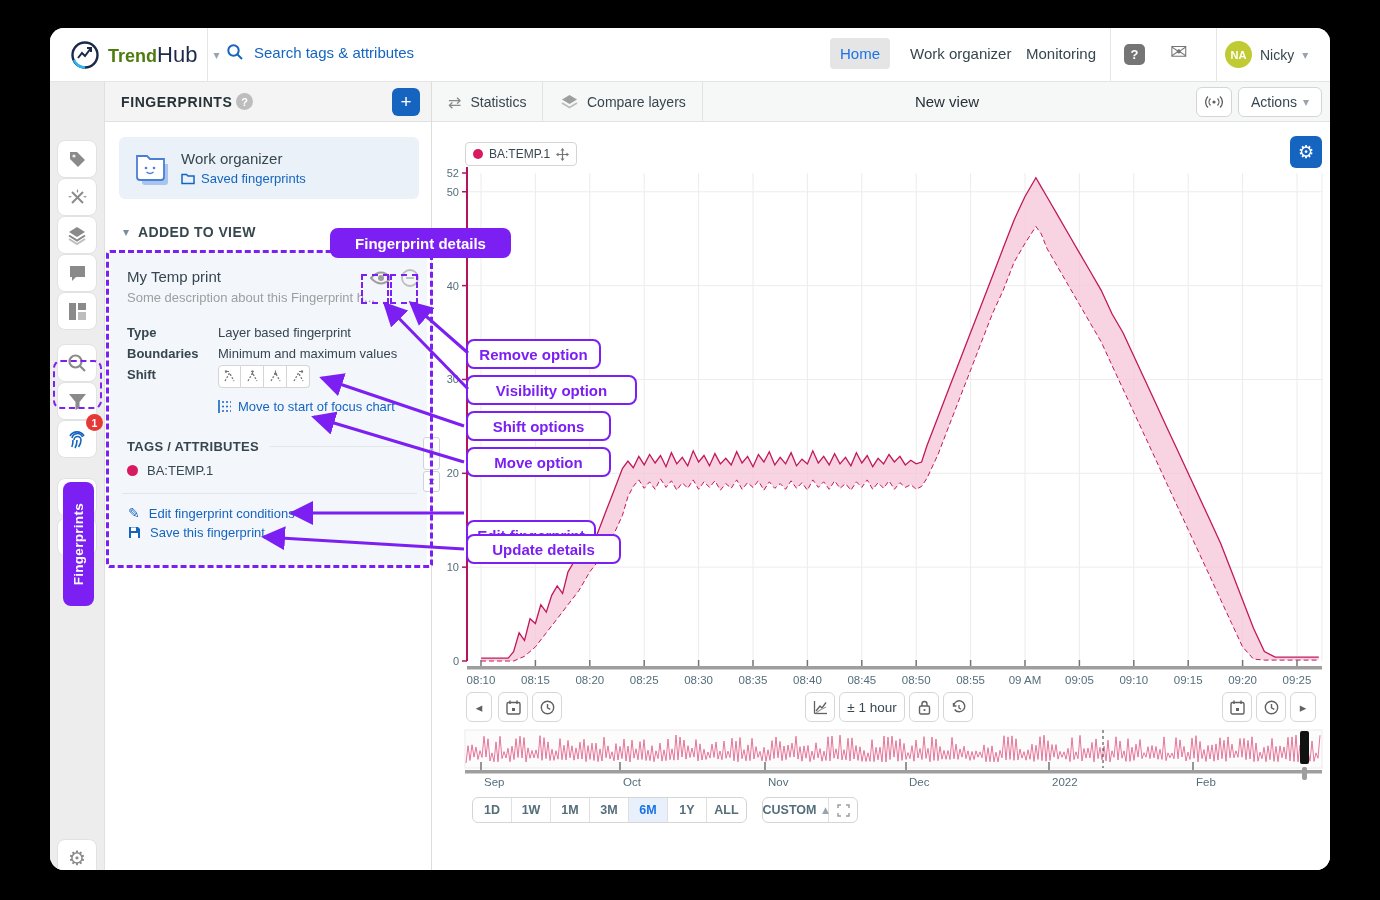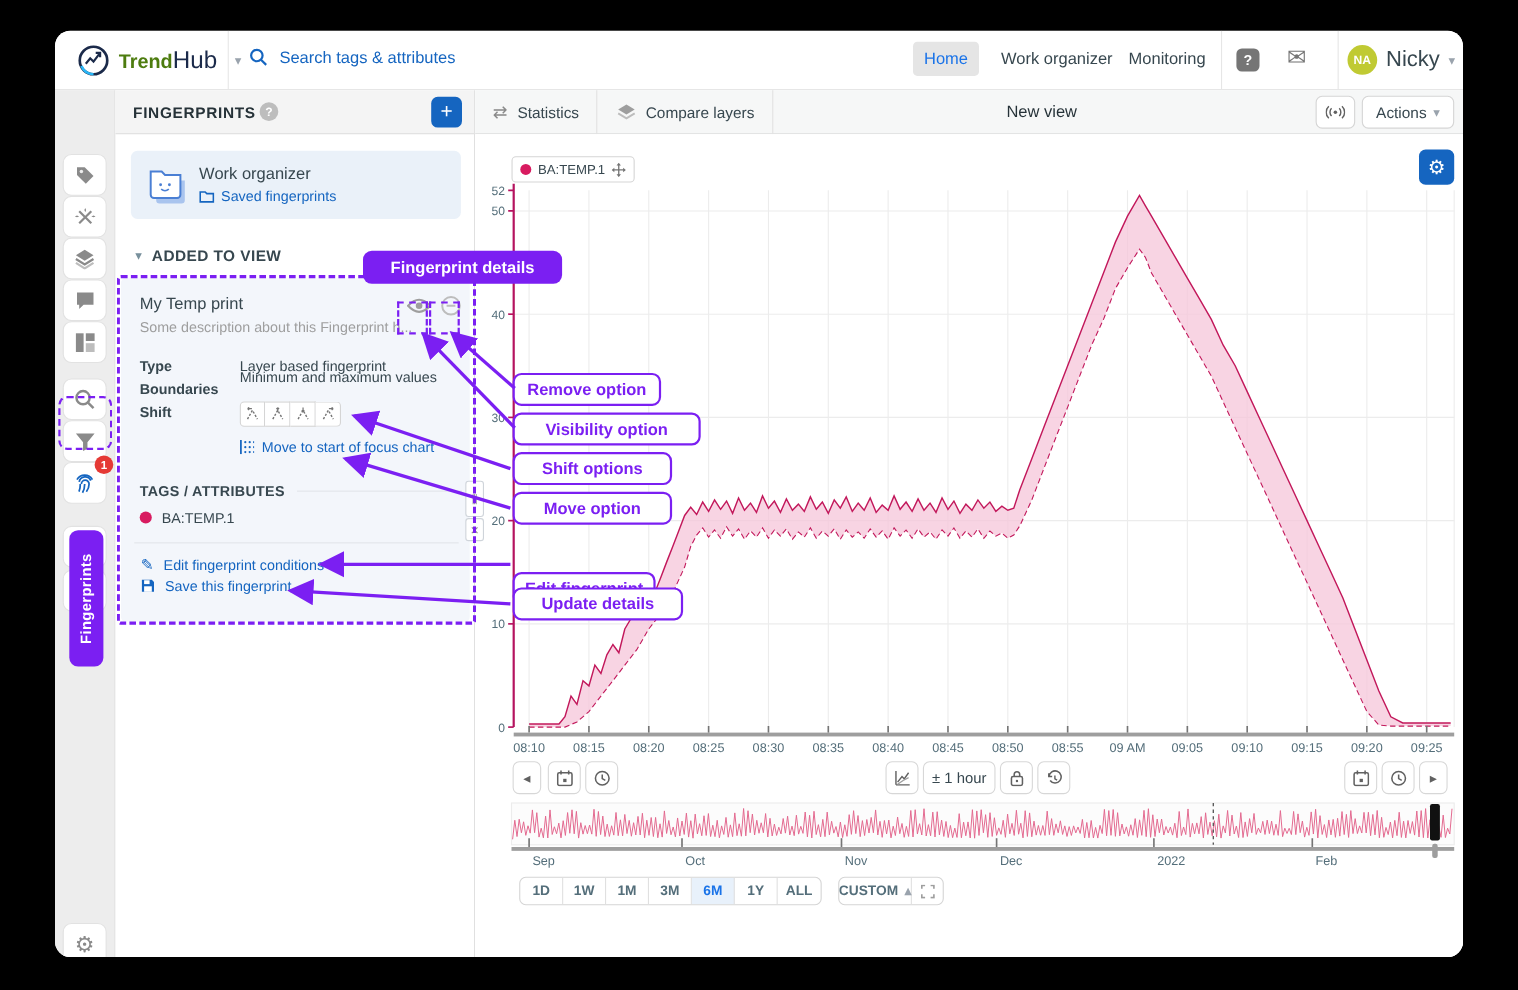--- a/index.html
+++ b/index.html
@@ -101,21 +101,21 @@
     </div>
     <div class="abs nav-item active" style="left:780px;top:10px;">Home</div>
     <div class="abs nav-item" style="left:850px;top:10px;">Work organizer</div>
     <div class="abs nav-item" style="left:966px;top:10px;">Monitoring</div>
     <div class="vdiv" style="left:1060px;"></div>
     <div class="abs" style="left:1074px;top:16px;width:21px;height:21px;background:#757575;border-radius:5px;color:#fff;font-size:13px;font-weight:bold;display:flex;align-items:center;justify-content:center;cursor:pointer;">?</div>
     <div class="abs" style="left:1120px;top:12px;font-size:21px;color:#757575;cursor:pointer;">✉</div>
     <div class="vdiv" style="left:1166px;"></div>
     <div class="abs flex" style="left:1175px;top:13px;gap:8px;cursor:pointer;">
       <span class="abs" style="position:static;width:27px;height:27px;border-radius:50%;background:#c0ca33;color:#fff;font-size:11px;font-weight:bold;display:inline-flex;align-items:center;justify-content:center;">NA</span>
-      <span style="font-size:20px;color:#37474f;">Nicky</span>
+      <span style="font-size:14px;color:#37474f;">Nicky</span>
       <span class="chev">▾</span>
     </div>
   </div>
 
   <div id="rail">
     <div class="rail-btn" style="top:58px;">
       <span>
             <svg width="19" height="19" viewBox="0 0 19 19">
               <path d="M2 2 h7 l8 8 -7 7 -8 -8 z" fill="#8a8a8a"></path>
               <circle cx="6" cy="6" r="1.6" fill="#ededed"></circle>
@@ -241,21 +241,21 @@
       <span class="abs" style="left:290px;top:15px;cursor:pointer;">
         <svg width="20" height="20" viewBox="0 0 20 20">
               <circle cx="10" cy="10" r="8" fill="none" stroke="#bdbdbd" stroke-width="1.8"></circle>
               <line x1="6" y1="10" x2="14" y2="10" stroke="#bdbdbd" stroke-width="1.8"></line>
             </svg>
       </span>
 
       <span class="abs row-label" style="left:17px;top:72px;">Type</span>
       <span class="abs row-val" style="left:108px;top:72px;">Layer based fingerprint</span>
       <span class="abs row-label" style="left:17px;top:93px;">Boundaries</span>
-      <span class="abs row-val" style="left:108px;top:82px;">Minimum and maximum values</span>
+      <span class="abs row-val" style="left:108px;top:93px;">Minimum and maximum values</span>
       <span class="abs row-label" style="left:17px;top:114px;">Shift</span>
 
       <span class="abs flex" style="left:108px;top:112px;gap:0;">
         <span class="shift-btn" style="border-radius:4px 0 0 4px;">
               <svg width="13" height="13" viewBox="0 0 13 13">
                 <path d="M2 11 L6.5 3 L11 11" fill="none" stroke="#757575" stroke-width="1.3" stroke-dasharray="2 1.5"></path>
                 <path d="M6 1.5 h-4 m0 0 l1.5 -1.2 m-1.5 1.2 l1.5 1.2" stroke="#757575" stroke-width="1.1" fill="none"></path>
               </svg>
             </span>
         <span class="shift-btn" style="border-left:none;">

